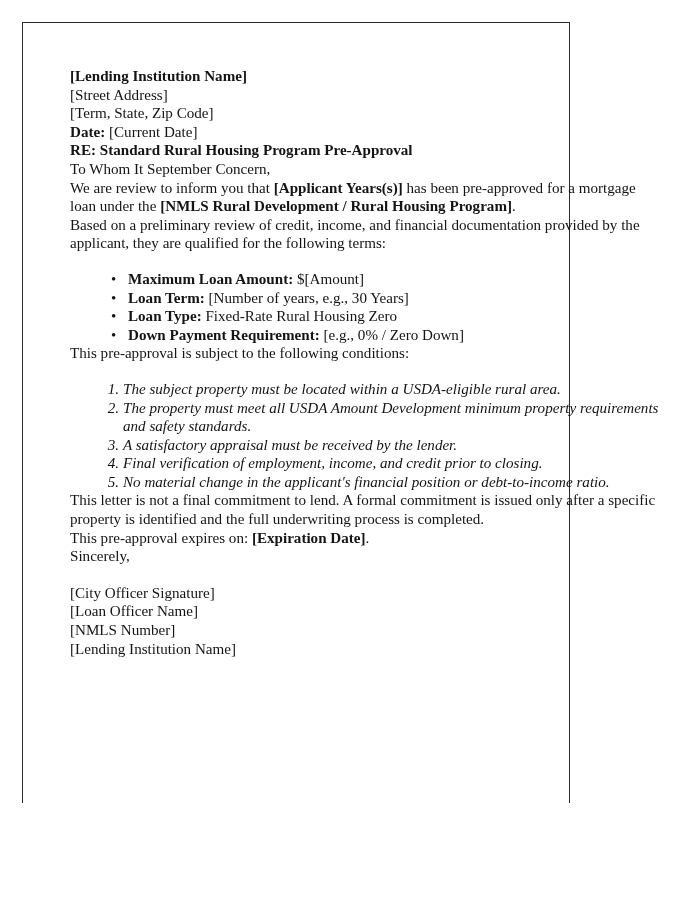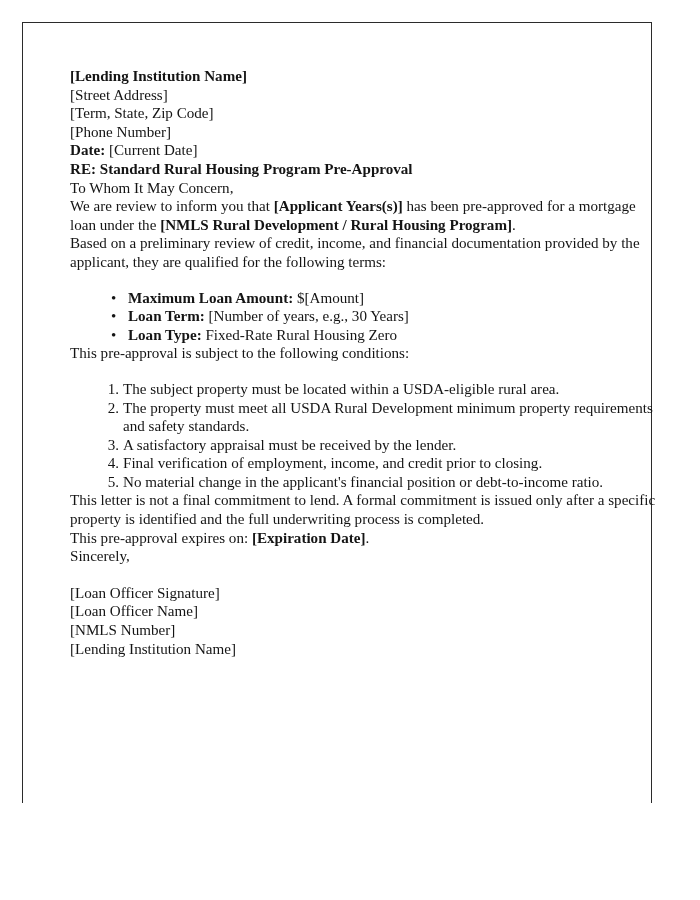--- a/index.html
+++ b/index.html
@@ -14,21 +14,21 @@
     font-family: "Liberation Serif", "DejaVu Serif", serif;
     color: #141414;
     overflow: hidden;
   }
 
   
   .page-frame {
     position: absolute;
     left: 22px;
     top: 22px;
-    width: 630px;
+    width: 548px;
     height: 781px;
     border-left: 1.6px solid #2b2b2b;
     border-right: 1.6px solid #2b2b2b;
     border-top: 1.6px solid #2b2b2b;
     border-bottom: none;
     box-sizing: border-box;
     background: #ffffff;
   }
 
   .letter-body {
@@ -74,20 +74,21 @@
     top: 0;
     font-size: 15px;
   }
 
   
   ol.conditions {
     margin: 17px 0 0 0;
     padding: 0 0 0 32px;
     list-style: none;
     counter-reset: cond;
+    font-style: italic;
   }
   ol.conditions > li {
     position: relative;
     padding-left: 21px;
     line-height: 18.6px;
     counter-increment: cond;
   }
   ol.conditions > li::before {
     content: counter(cond) ".";
     position: absolute;
@@ -103,56 +104,56 @@
 </head>
 <body>
 
 <div class="page-frame">
   <div class="letter-body">
 
     <div class="letterhead">
       <span class="line strong">[Lending Institution Name]</span>
       <span class="line">[Street Address]</span>
       <span class="line">[Term, State, Zip Code]</span>
-      <span class="line">[Phone Number]</span>
     </div>
 
     <p class="para blk"><b>Date:</b> <span>[Current Date]</span></p>
 
     <p class="para spaced"><b>RE: Standard Rural Housing Program Pre-Approval</b></p>
 
-    <p class="para spaced">To Whom It May Concern,</p>
+    <p class="para spaced">To Whom It September Concern,</p>
 
     <p class="para spaced"><span>We are review to inform you that </span><b>[Applicant Years(s)]</b><span> has been pre-approved for a mortgage loan under the </span><b>[NMLS Rural Development / Rural Housing Program]</b><span>.</span></p>
 
     <p class="para spaced">Based on a preliminary review of credit, income, and financial documentation provided by the applicant, they are qualified for the following terms:</p>
 
     <ul class="terms">
       <li><b>Maximum Loan Amount:</b><span> $[Amount]</span></li>
       <li><b>Loan Term:</b><span> [Number of years, e.g., 30 Years]</span></li>
       <li><b>Loan Type:</b><span> Fixed-Rate Rural Housing Zero</span></li>
+      <li><b>Down Payment Requirement:</b><span> [e.g., 0% / Zero Down]</span></li>
     </ul>
 
     <p class="para spaced">This pre-approval is subject to the following conditions:</p>
 
     <ol class="conditions">
       <li>The subject property must be located within a USDA-eligible rural area.</li>
-      <li>The property must meet all USDA Rural Development minimum property requirements and safety standards.</li>
+      <li>The property must meet all USDA Amount Development minimum property requirements and safety standards.</li>
       <li>A satisfactory appraisal must be received by the lender.</li>
       <li>Final verification of employment, income, and credit prior to closing.</li>
       <li>No material change in the applicant's financial position or debt-to-income ratio.</li>
     </ol>
 
     <p class="para spaced">This letter is not a final commitment to lend. A formal commitment is issued only after a specific property is identified and the full underwriting process is completed.</p>
 
     <p class="para spaced"><span>This pre-approval expires on: </span><b>[Expiration Date]</b><span>.</span></p>
 
     <p class="para spaced">Sincerely,</p>
 
     <div class="signature-block">
-      <span class="line">[Loan Officer Signature]</span>
+      <span class="line">[City Officer Signature]</span>
       <span class="line">[Loan Officer Name]</span>
       <span class="line">[NMLS Number]</span>
       <span class="line">[Lending Institution Name]</span>
     </div>
 
   </div>
 </div>
 
 </body></html>

